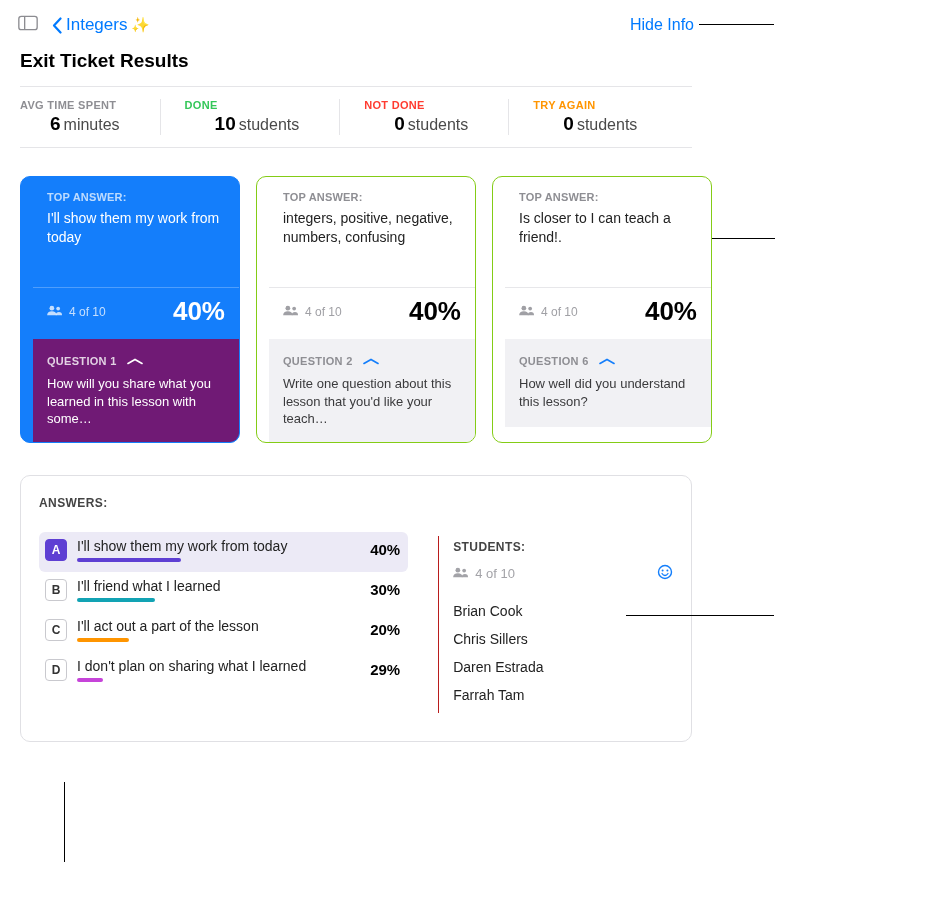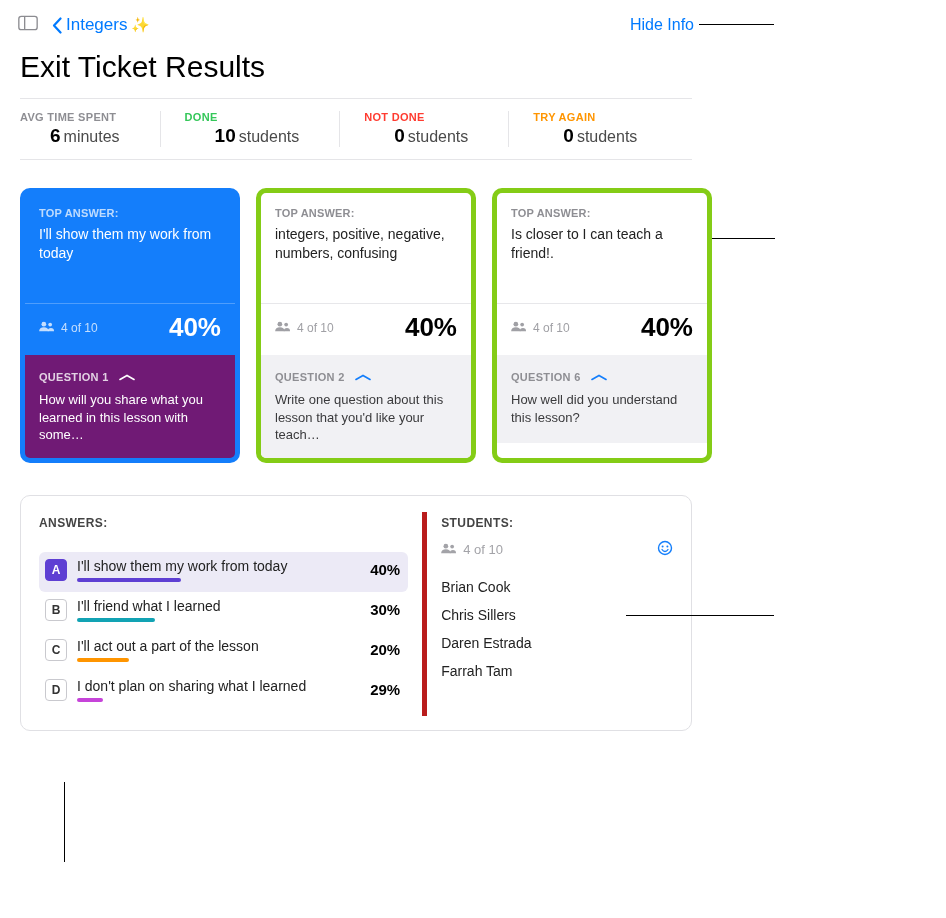--- a/index.html
+++ b/index.html
@@ -31,22 +31,22 @@
   .callout-line {
     position: absolute;
     background: #000;
   }
   .line-hide { top: 24px; left: 699px; width: 75px; height: 1px; }
   .line-topanswer { top: 238px; left: 624px; width: 151px; height: 1px; }
   .line-students { top: 615px; left: 626px; width: 148px; height: 1px; }
   .line-answers { top: 782px; left: 64px; width: 1px; height: 80px; }
 
   .page-title {
-    font-size: 30px;
-    font-weight: 400;
+    font-size: 19px;
+    font-weight: 700;
     padding: 6px 20px 14px 20px;
   }
 
   .stats-bar {
     display: flex;
     border-top: 1px solid #e5e5e8;
     border-bottom: 1px solid #e5e5e8;
     margin: 0 20px;
     padding: 12px 0;
   }
@@ -66,25 +66,26 @@
 
   .cards-row {
     display: flex;
     gap: 16px;
     padding: 28px 0 12px 20px;
     overflow: hidden;
   }
   .qcard {
     width: 220px;
     flex: 0 0 220px;
-    border: 5px solid #84cc16;
+    border: 1px solid #84cc16;
     border-radius: 10px;
     overflow: hidden;
     position: relative;
     background: #fff;
+    padding-left: 12px;
   }
   .qcard.selected {
     background: #147efb;
     border-color: #147efb;
   }
   .qcard-top { padding: 14px 14px 10px 14px; min-height: 110px; }
   .qcard .ta-label { font-size: 11px; font-weight: 600; color: #8e8e93; letter-spacing: .2px; margin-bottom: 6px; }
   .qcard.selected .ta-label { color: rgba(255,255,255,.72); }
   .qcard .ta-text { font-size: 14px; color: #222; line-height: 1.35; }
   .qcard.selected .ta-text { color: #fff; }
@@ -122,25 +123,25 @@
     border-left: 10px solid transparent;
     border-right: 10px solid transparent;
     border-top: 10px solid #2f6ee6;
   }
 
   .detail {
     margin: 20px 20px 0 20px;
     border: 1px solid #e0e0e4;
     border-radius: 10px;
     display: flex;
-    padding: 16px 4px 14px 4px;
-    gap: 0;
+    padding: 16px 4px 28px 4px;
+    gap: 16px;
   }
   .answers-col { flex: 0 0 60%; padding: 4px 14px 4px 14px; }
-  .students-col { flex: 1; padding: 4px 14px 4px 14px; border-left: 5px solid #b91c1c; }
+  .students-col { flex: 1; padding: 4px 14px 4px 14px; border-left: 1px solid #b91c1c; margin-top: 44px; }
   .section-label { font-size: 12px; font-weight: 700; color: #444; letter-spacing: .4px; margin-bottom: 22px; }
   .students-col .section-label { margin-bottom: 10px; }
   .answer-row {
     display: flex; align-items: center; gap: 10px;
     padding: 6px 8px 10px 6px;
     border-radius: 6px;
     position: relative;
   }
   .answer-row.selected { background: #eceaf6; }
   .letter {

